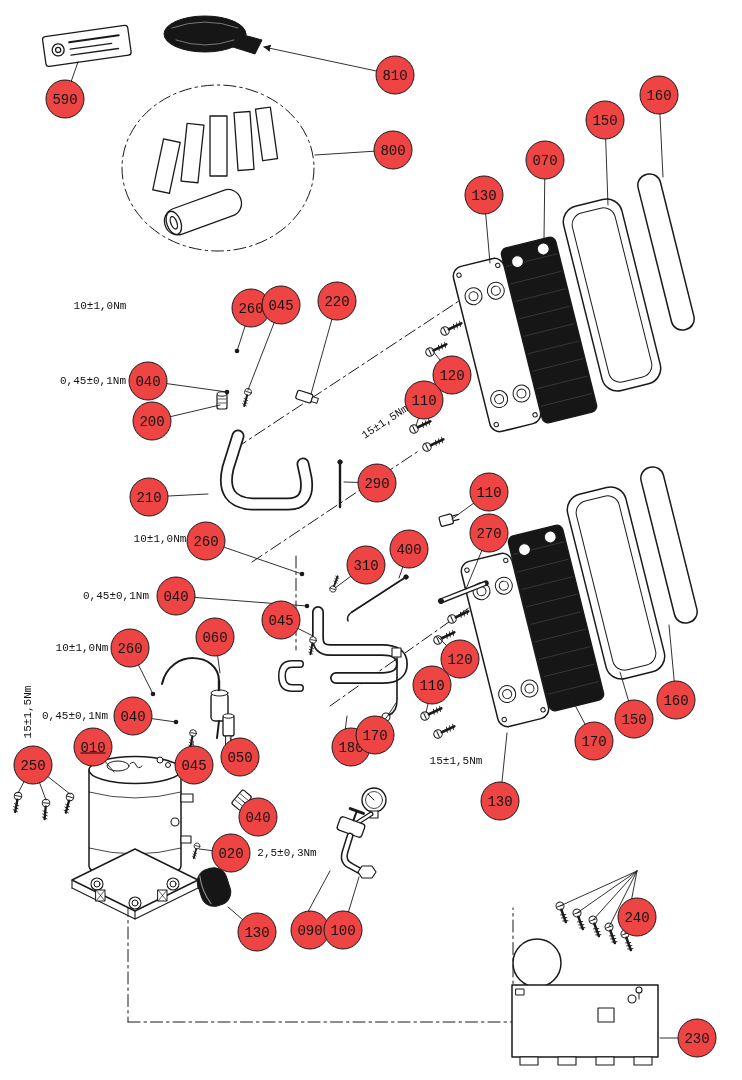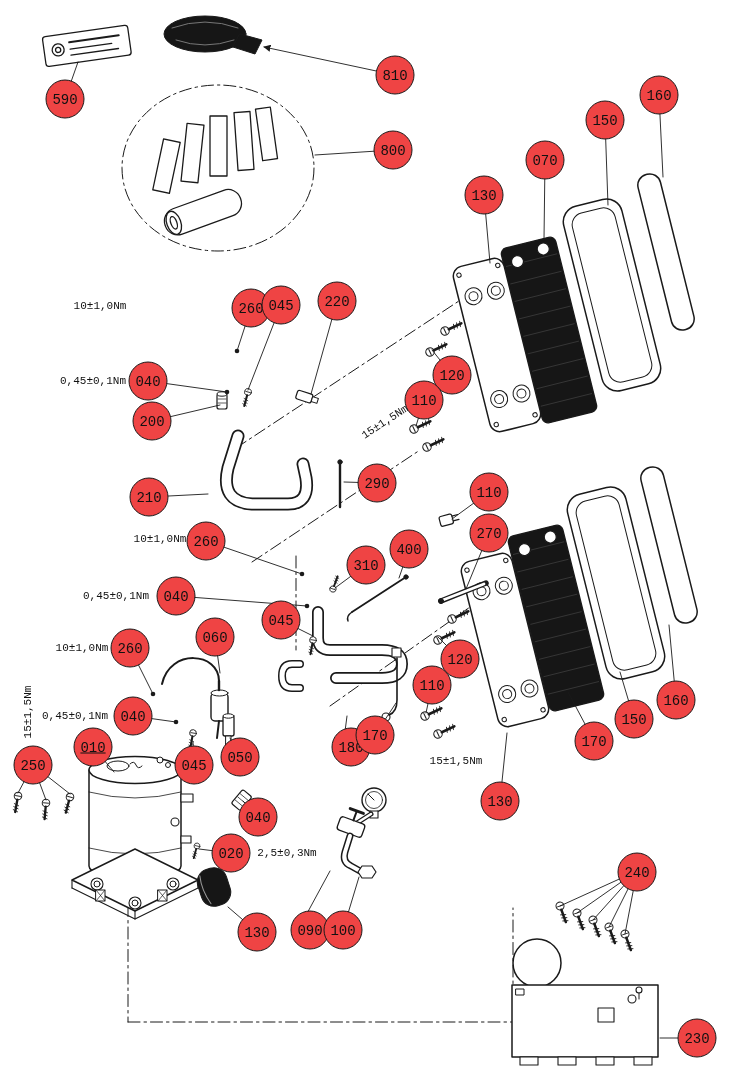--- a/index.html
+++ b/index.html
@@ -389,21 +389,21 @@
       <div class="balloon" style="left: 594px; top: 741px;">170</div>
       <div class="balloon" style="left: 634px; top: 719px;">150</div>
       <div class="balloon" style="left: 676px; top: 700px;">160</div>
       <div class="balloon" style="left: 500px; top: 801px;">130</div>
       <div class="balloon" style="left: 33px; top: 765px;">250</div>
       <div class="balloon" style="left: 258px; top: 817px;">040</div>
       <div class="balloon" style="left: 231px; top: 853px;">020</div>
       <div class="balloon" style="left: 257px; top: 932px;">130</div>
       <div class="balloon" style="left: 310px; top: 930px;">090</div>
       <div class="balloon" style="left: 343px; top: 930px;">100</div>
-      <div class="balloon" style="left: 637px; top: 872px;">240</div>
+      <div class="balloon" style="left: 637px; top: 917px;">240</div>
       <div class="balloon" style="left: 697px; top: 1038px; text-align: right;">230</div>
     </div>
 <div id="torque-layer">
       <div class="torque" style="left: 100px; top: 306px; transform: translate(-50%, -50%) rotate(0deg);">10±1,0Nm</div>
       <div class="torque" style="left: 93px; top: 381px; transform: translate(-50%, -50%) rotate(0deg);">0,45±0,1Nm</div>
       <div class="torque" style="left: 160px; top: 539px; transform: translate(-50%, -50%) rotate(0deg);">10±1,0Nm</div>
       <div class="torque" style="left: 116px; top: 596px; transform: translate(-50%, -50%) rotate(0deg);">0,45±0,1Nm</div>
       <div class="torque" style="left: 82px; top: 648px; transform: translate(-50%, -50%) rotate(0deg);">10±1,0Nm</div>
       <div class="torque" style="left: 75px; top: 716px; transform: translate(-50%, -50%) rotate(0deg);">0,45±0,1Nm</div>
       <div class="torque" style="left: 385px; top: 422px; transform: translate(-50%, -50%) rotate(-33deg);">15±1,5Nm</div>

